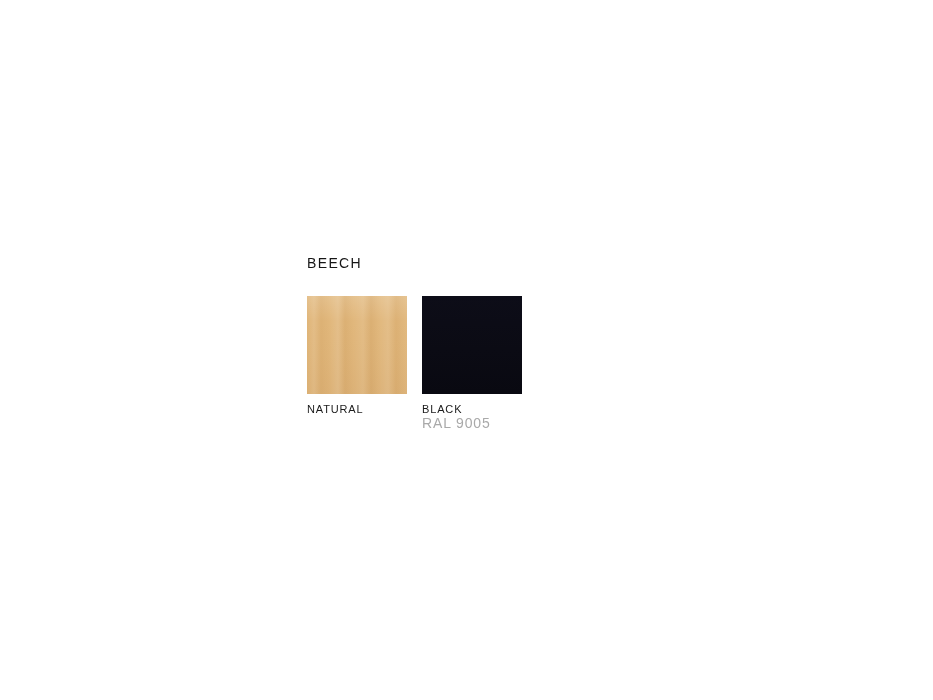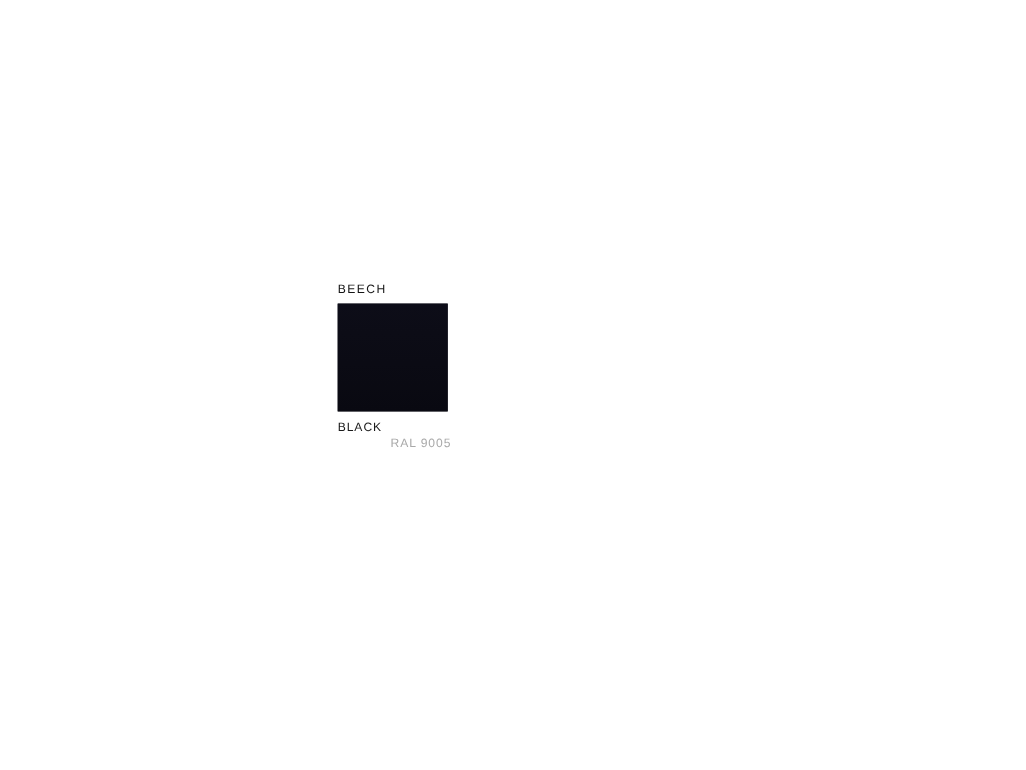--- a/index.html
+++ b/index.html
@@ -17,26 +17,26 @@
   }
 
   #swatch-panel {
     position: absolute;
     left: 307px;
     top: 257px;
     width: 340px;
   }
 
   #group-title {
-    font-size: 11px;
+    font-size: 14px;
     line-height: 13px;
     letter-spacing: 1.35px;
     color: #161616;
     text-transform: uppercase;
-    margin: 0 0 6px 0;
+    margin: 0 0 26px 0;
     font-weight: 400;
     white-space: nowrap;
   }
 
   #swatch-row {
     display: flex;
     flex-direction: row;
     align-items: flex-start;
     gap: 15px;
   }
@@ -112,42 +112,48 @@
   .swatch-name {
     font-size: 11px;
     line-height: 14px;
     letter-spacing: 0.85px;
     color: #1b1b1b;
     text-transform: uppercase;
     white-space: nowrap;
   }
 
   .swatch-code {
-    font-size: 11px;
+    font-size: 14px;
     line-height: 15px;
     letter-spacing: 0.85px;
     color: #a9a9a9;
     text-transform: uppercase;
     white-space: nowrap;
-    margin-left: 48px;
   }
 
   .swatch-code:empty {
     display: none;
   }
 </style>
 </head>
 <body>
 
 <div id="swatch-panel">
 
   <h2 id="group-title">BEECH</h2>
 
   <div id="swatch-row">
 
+    <div class="swatch-item">
+      <div class="swatch-chip chip-beech"></div>
+      <div class="swatch-labels">
+        <div class="swatch-name">NATURAL</div>
+
+      </div>
+    </div>
 
     <div class="swatch-item">
       <div class="swatch-chip chip-black"></div>
       <div class="swatch-labels">
         <div class="swatch-name">BLACK</div>
         <div class="swatch-code">RAL 9005</div>
       </div>
     </div>
 
 

